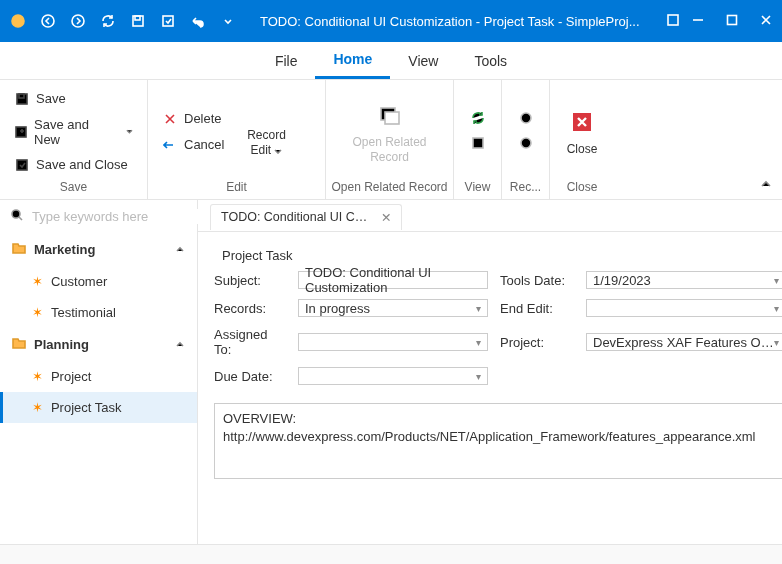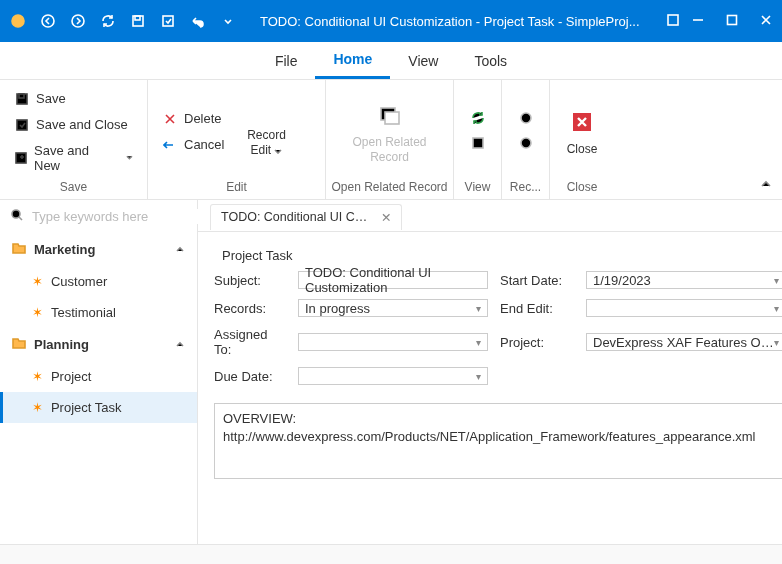--- a/index.html
+++ b/index.html
@@ -151,37 +151,37 @@
       <div class="vlist" style="width:100%">
         <div class="smbtn">
             <span class="sg">
               <svg width="14" height="14" viewBox="0 0 14 14" stroke="#444">
                 <rect x="2" y="2" width="10" height="10"></rect>
                 <rect x="4" y="2" width="5" height="4"></rect>
               </svg>
             </span>
             <span>Save</span>
           </div>
+        <div class="smbtn"><span class="sg">
+              <svg width="14" height="14" viewBox="0 0 14 14" stroke="#444">
+                <rect x="2" y="2" width="10" height="10"></rect>
+                <path d="M6 6h4M8 4v4"></path>
+              </svg>
+            </span><span>Save and New</span>&nbsp;&nbsp;<svg width="8" height="5" viewBox="0 0 8 5" stroke="#888">
+              <path d="M1 1l3 3 3-3"></path>
+            </svg></div>
         <div class="smbtn">
             <span class="sg">
               <svg width="14" height="14" viewBox="0 0 14 14" stroke="#444">
                 <rect x="2" y="2" width="10" height="10"></rect>
                 <path d="M5 7l2 2 3-4"></path>
               </svg>
             </span>
             <span>Save and Close</span>
           </div>
-        <div class="smbtn"><span class="sg">
-              <svg width="14" height="14" viewBox="0 0 14 14" stroke="#444">
-                <rect x="2" y="2" width="10" height="10"></rect>
-                <path d="M6 6h4M8 4v4"></path>
-              </svg>
-            </span><span>Save and New</span>&nbsp;&nbsp;<svg width="8" height="5" viewBox="0 0 8 5" stroke="#888">
-              <path d="M1 1l3 3 3-3"></path>
-            </svg></div>
       </div>
     </div>
     <div class="glabel">Save</div>
   </div>
 
   <div class="rgroup" style="width:178px">
     <div class="gbody">
       <div class="vlist">
         <div class="smbtn">
             <span class="sg">
@@ -327,21 +327,21 @@
 
     </div>
 
     <div class="formwrap">
       <div class="formhead">Project Task</div>
       <div class="formgrid">
         <div class="lab">Subject:</div>
         <div class="field">
             <span>TODO: Conditional UI Customization</span>
           </div>
-        <div class="lab">Start Date:</div>
+        <div class="lab">Tools Date:</div>
         <div class="field">
             <span>1/19/2023</span>
             <span class="dd">▾</span>
           </div>
 
         <div class="lab">Records:</div>
         <div class="field">
             <span>In progress</span>
             <span class="dd">▾</span>
           </div>

